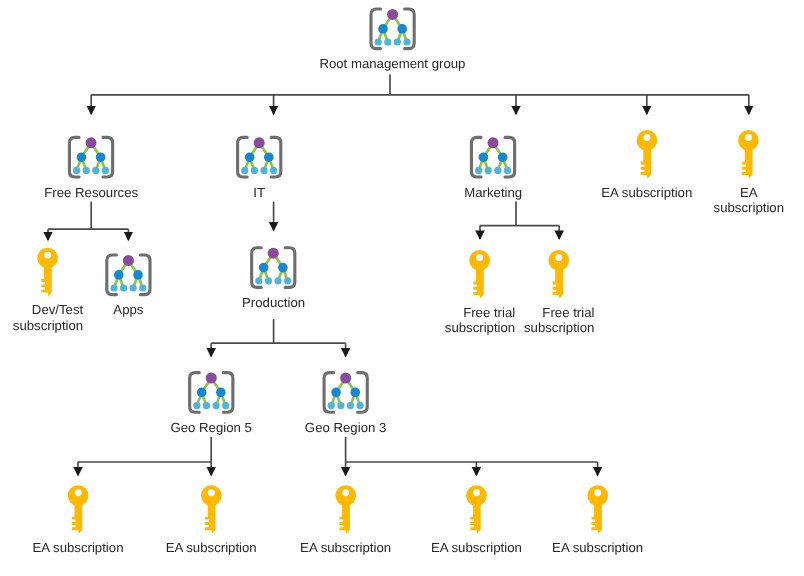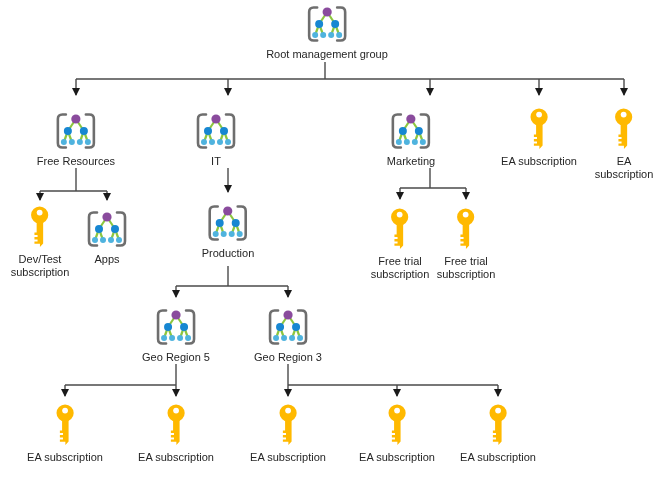--- a/index.html
+++ b/index.html
@@ -31,21 +31,21 @@
     justify-content: center;
   }
   .node-label {
     margin-top: 5px;
     font-size: 11px;
     line-height: 13px;
     color: var(--text, #262626);
     text-align: center;
     white-space: pre-line;
   }
-  .node-label.two-line { text-align: center; }
+  .node-label.two-line { text-align: right; }
   .conn { stroke: var(--connector, #4a4a4a); stroke-width: 1.4; fill: none; }
 </style>
 </head>
 <body>
 
 <div id="stage">
 
   <svg id="connectors" viewBox="0 0 670 480" xmlns="http://www.w3.org/2000/svg">
     <defs>
       <marker id="ah" markerUnits="userSpaceOnUse" markerWidth="9" markerHeight="9" viewBox="0 0 9 9" refX="7" refY="4.5" orient="auto">

